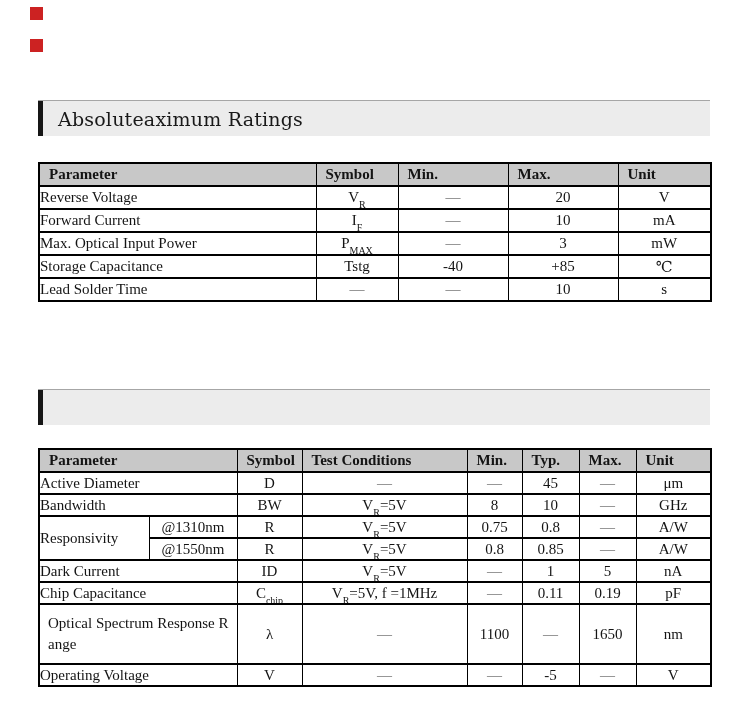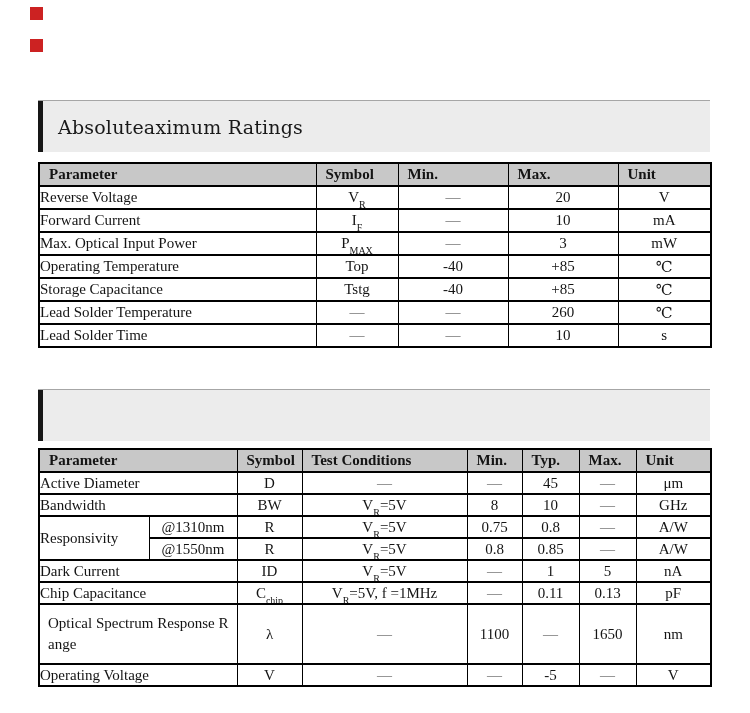--- a/index.html
+++ b/index.html
@@ -10,21 +10,21 @@
   }
   .page { position:absolute; inset:0; }
 
   
   .red-sq { position:absolute; left:30px; width:13px; height:13px; background:var(--marker-red,#cc2222); }
   .sq1 { top:7px; }
   .sq2 { top:39px; }
 
   
   .section-bar {
-    position:absolute; left:38px; width:672px; height:52px; box-sizing:border-box;
+    position:absolute; left:38px; width:672px; height:36px; box-sizing:border-box;
     background:var(--section-bar-bg,#ececec);
     border-top:1px solid var(--section-bar-border,#a6a6a6);
   }
   .section-bar .accent { position:absolute; left:0; top:0; bottom:0; width:5px; background:#161616; }
   .section-bar .title {
     position:absolute; left:20px; top:0; height:100%; display:flex; align-items:center;
     font-family:"DejaVu Serif","Liberation Serif",serif; font-size:19px; color:#191919;
     letter-spacing:0.2px; white-space:nowrap;
   }
   .s1 { top:100px; }
@@ -104,38 +104,24 @@
       <td class="c">mA</td>
     </tr>
     <tr>
       <td class="pl">Max. Optical Input Power</td>
       <td class="c"><span>P</span><sub>MAX</sub></td>
       <td class="c dash">—</td>
       <td class="c">3</td>
       <td class="c">mW</td>
     </tr>
     <tr>
-      <td class="pl">Operating Temperature</td>
-      <td class="c"><span>Top</span><sub></sub></td>
-      <td class="c">-40</td>
-      <td class="c">+85</td>
-      <td class="c">℃</td>
-    </tr>
-    <tr>
       <td class="pl">Storage Capacitance</td>
       <td class="c"><span>Tstg</span><sub></sub></td>
       <td class="c">-40</td>
       <td class="c">+85</td>
-      <td class="c">℃</td>
-    </tr>
-    <tr>
-      <td class="pl">Lead Solder Temperature</td>
-      <td class="c"><span class="dash">—</span><sub></sub></td>
-      <td class="c dash">—</td>
-      <td class="c">260</td>
       <td class="c">℃</td>
     </tr>
     <tr>
       <td class="pl">Lead Solder Time</td>
       <td class="c"><span class="dash">—</span><sub></sub></td>
       <td class="c dash">—</td>
       <td class="c">10</td>
       <td class="c">s</td>
     </tr>
   </tbody>
@@ -211,21 +197,21 @@
       <td class="c">1</td>
       <td class="c">5</td>
       <td class="c">nA</td>
     </tr>
     <tr>
       <td colspan="2" class="pl">Chip Capacitance</td>
       <td class="c"><span>C</span><sub>chip</sub></td>
       <td class="c"><span>V</span><sub>R</sub><span>=5V, f =1MHz</span></td>
       <td class="c dash">—</td>
       <td class="c">0.11</td>
-      <td class="c">0.13</td>
+      <td class="c">0.19</td>
       <td class="c">pF</td>
     </tr>
     <tr class="tall">
       <td colspan="2" class="pl wrapcell">Optical Spectrum Response Range</td>
       <td class="c"><span>λ</span><sub></sub></td>
       <td class="c"><span class="dash">—</span><sub></sub><span></span></td>
       <td class="c">1100</td>
       <td class="c dash">—</td>
       <td class="c">1650</td>
       <td class="c">nm</td>

